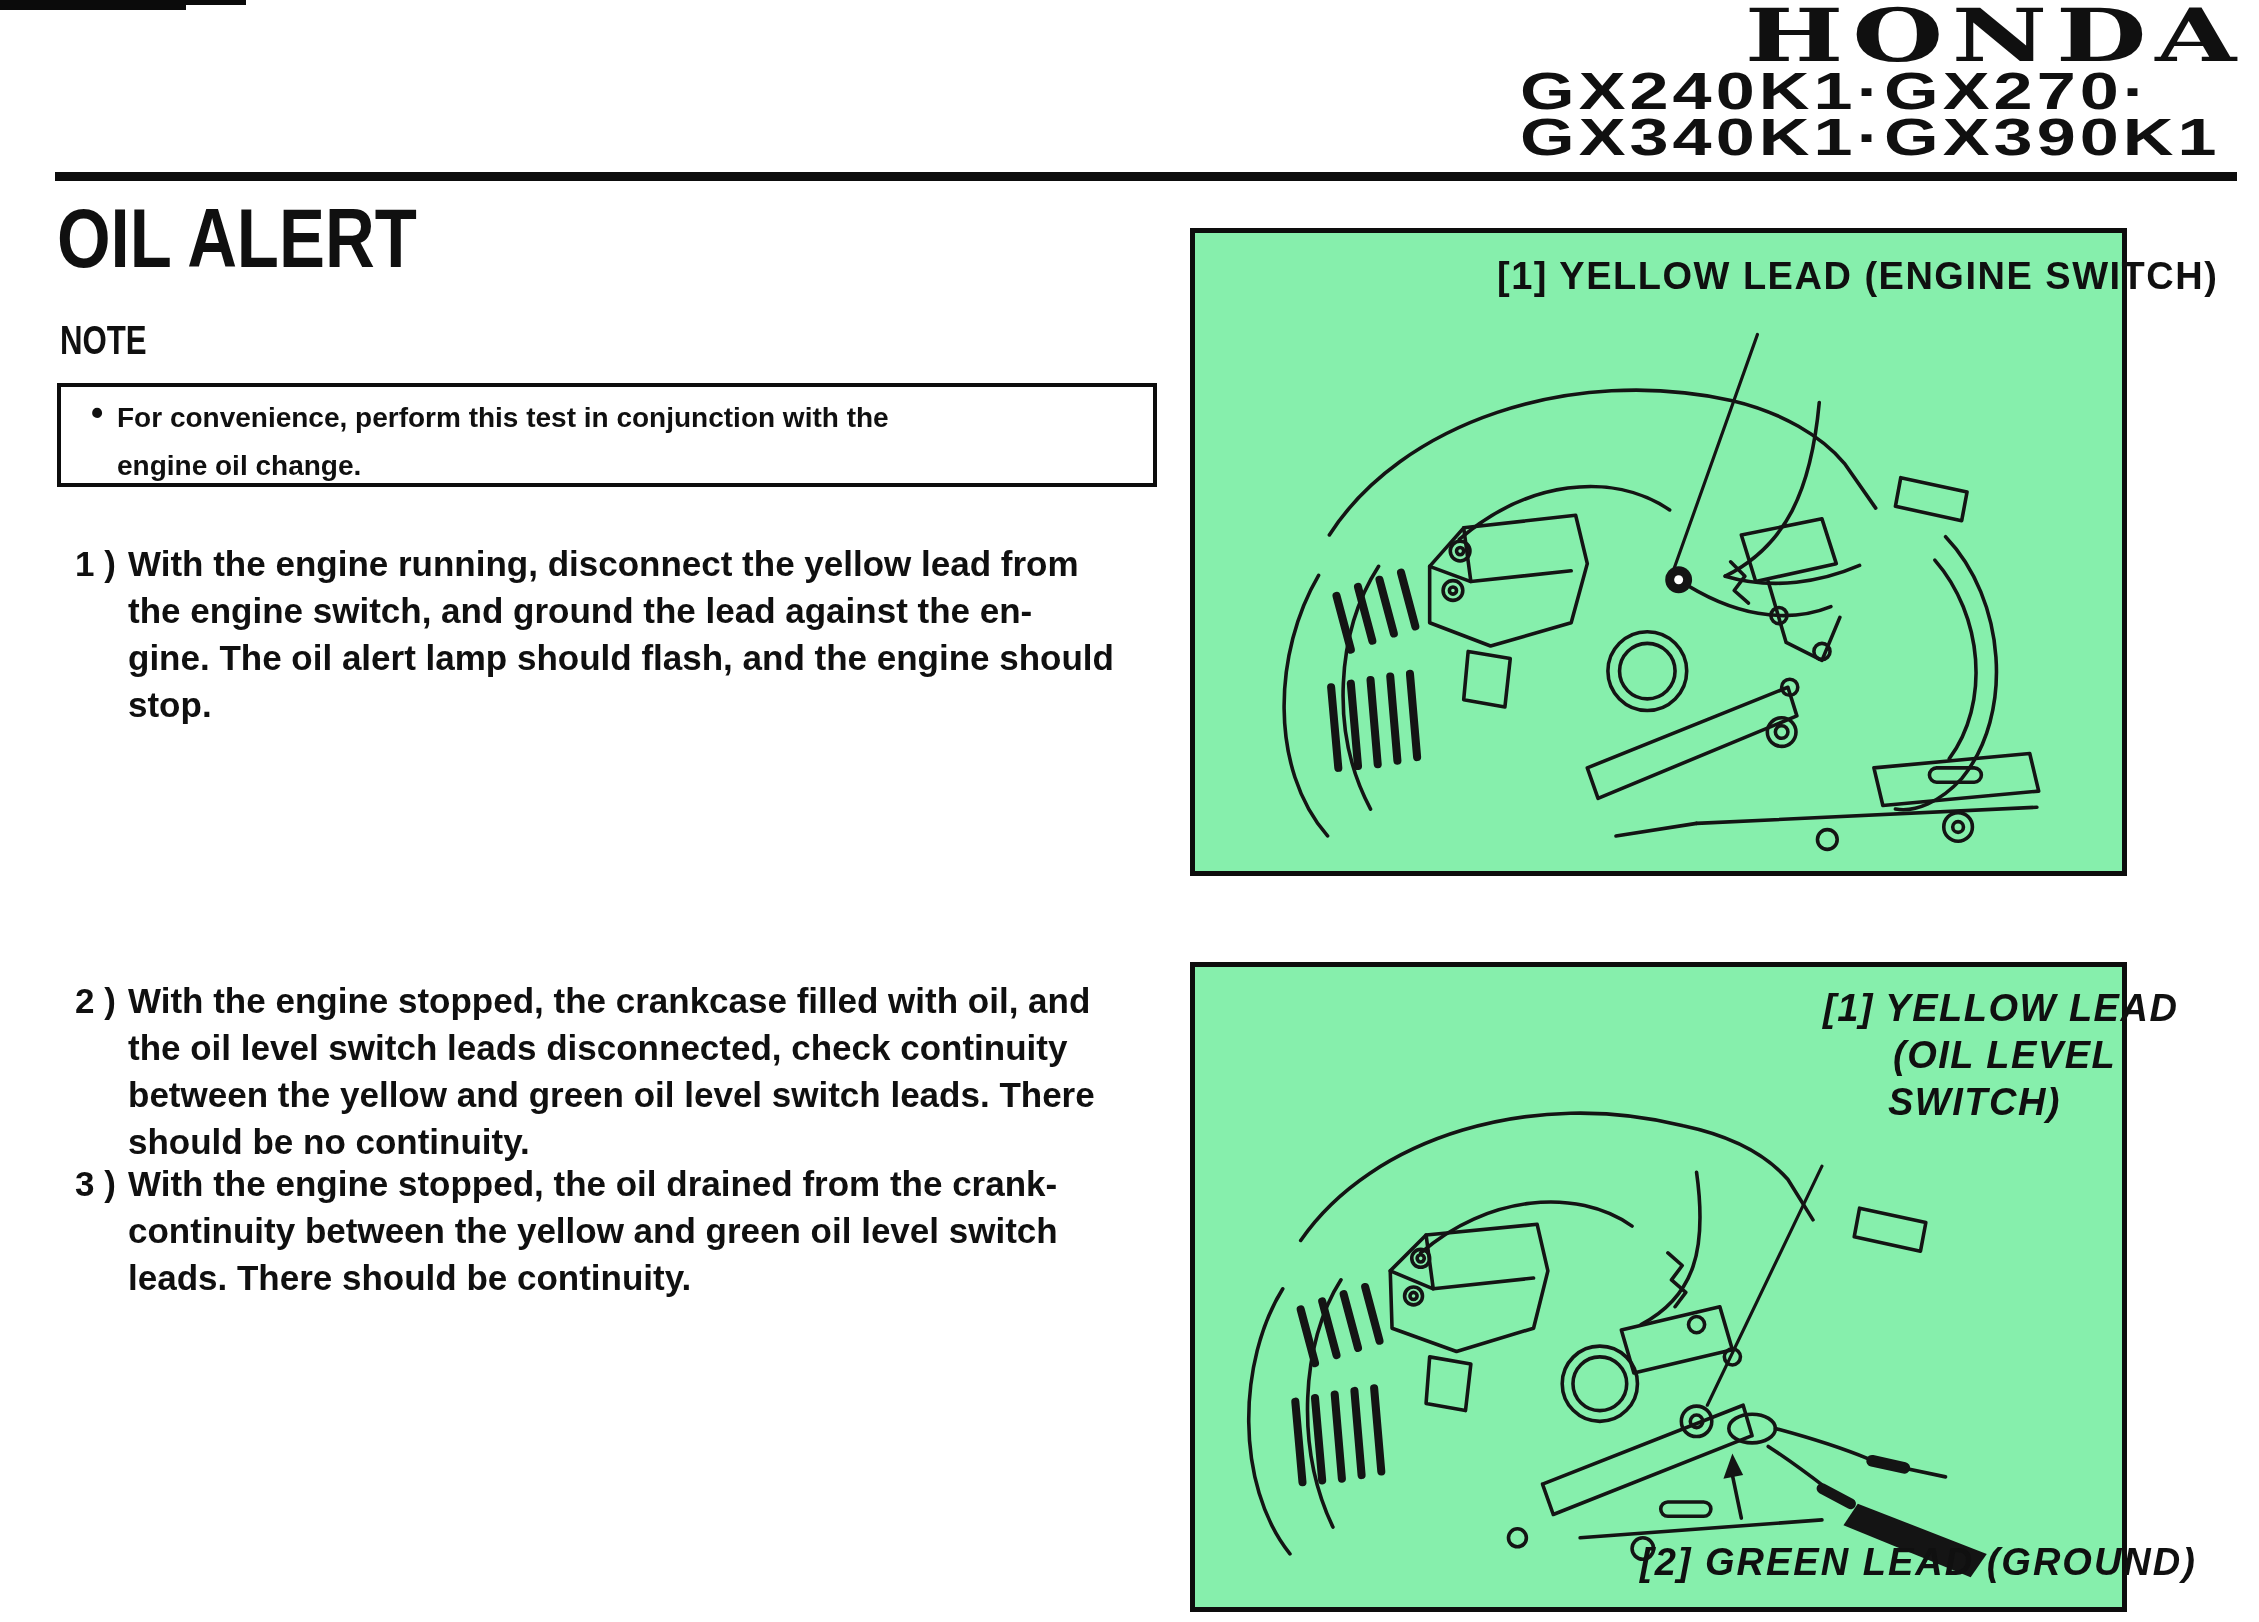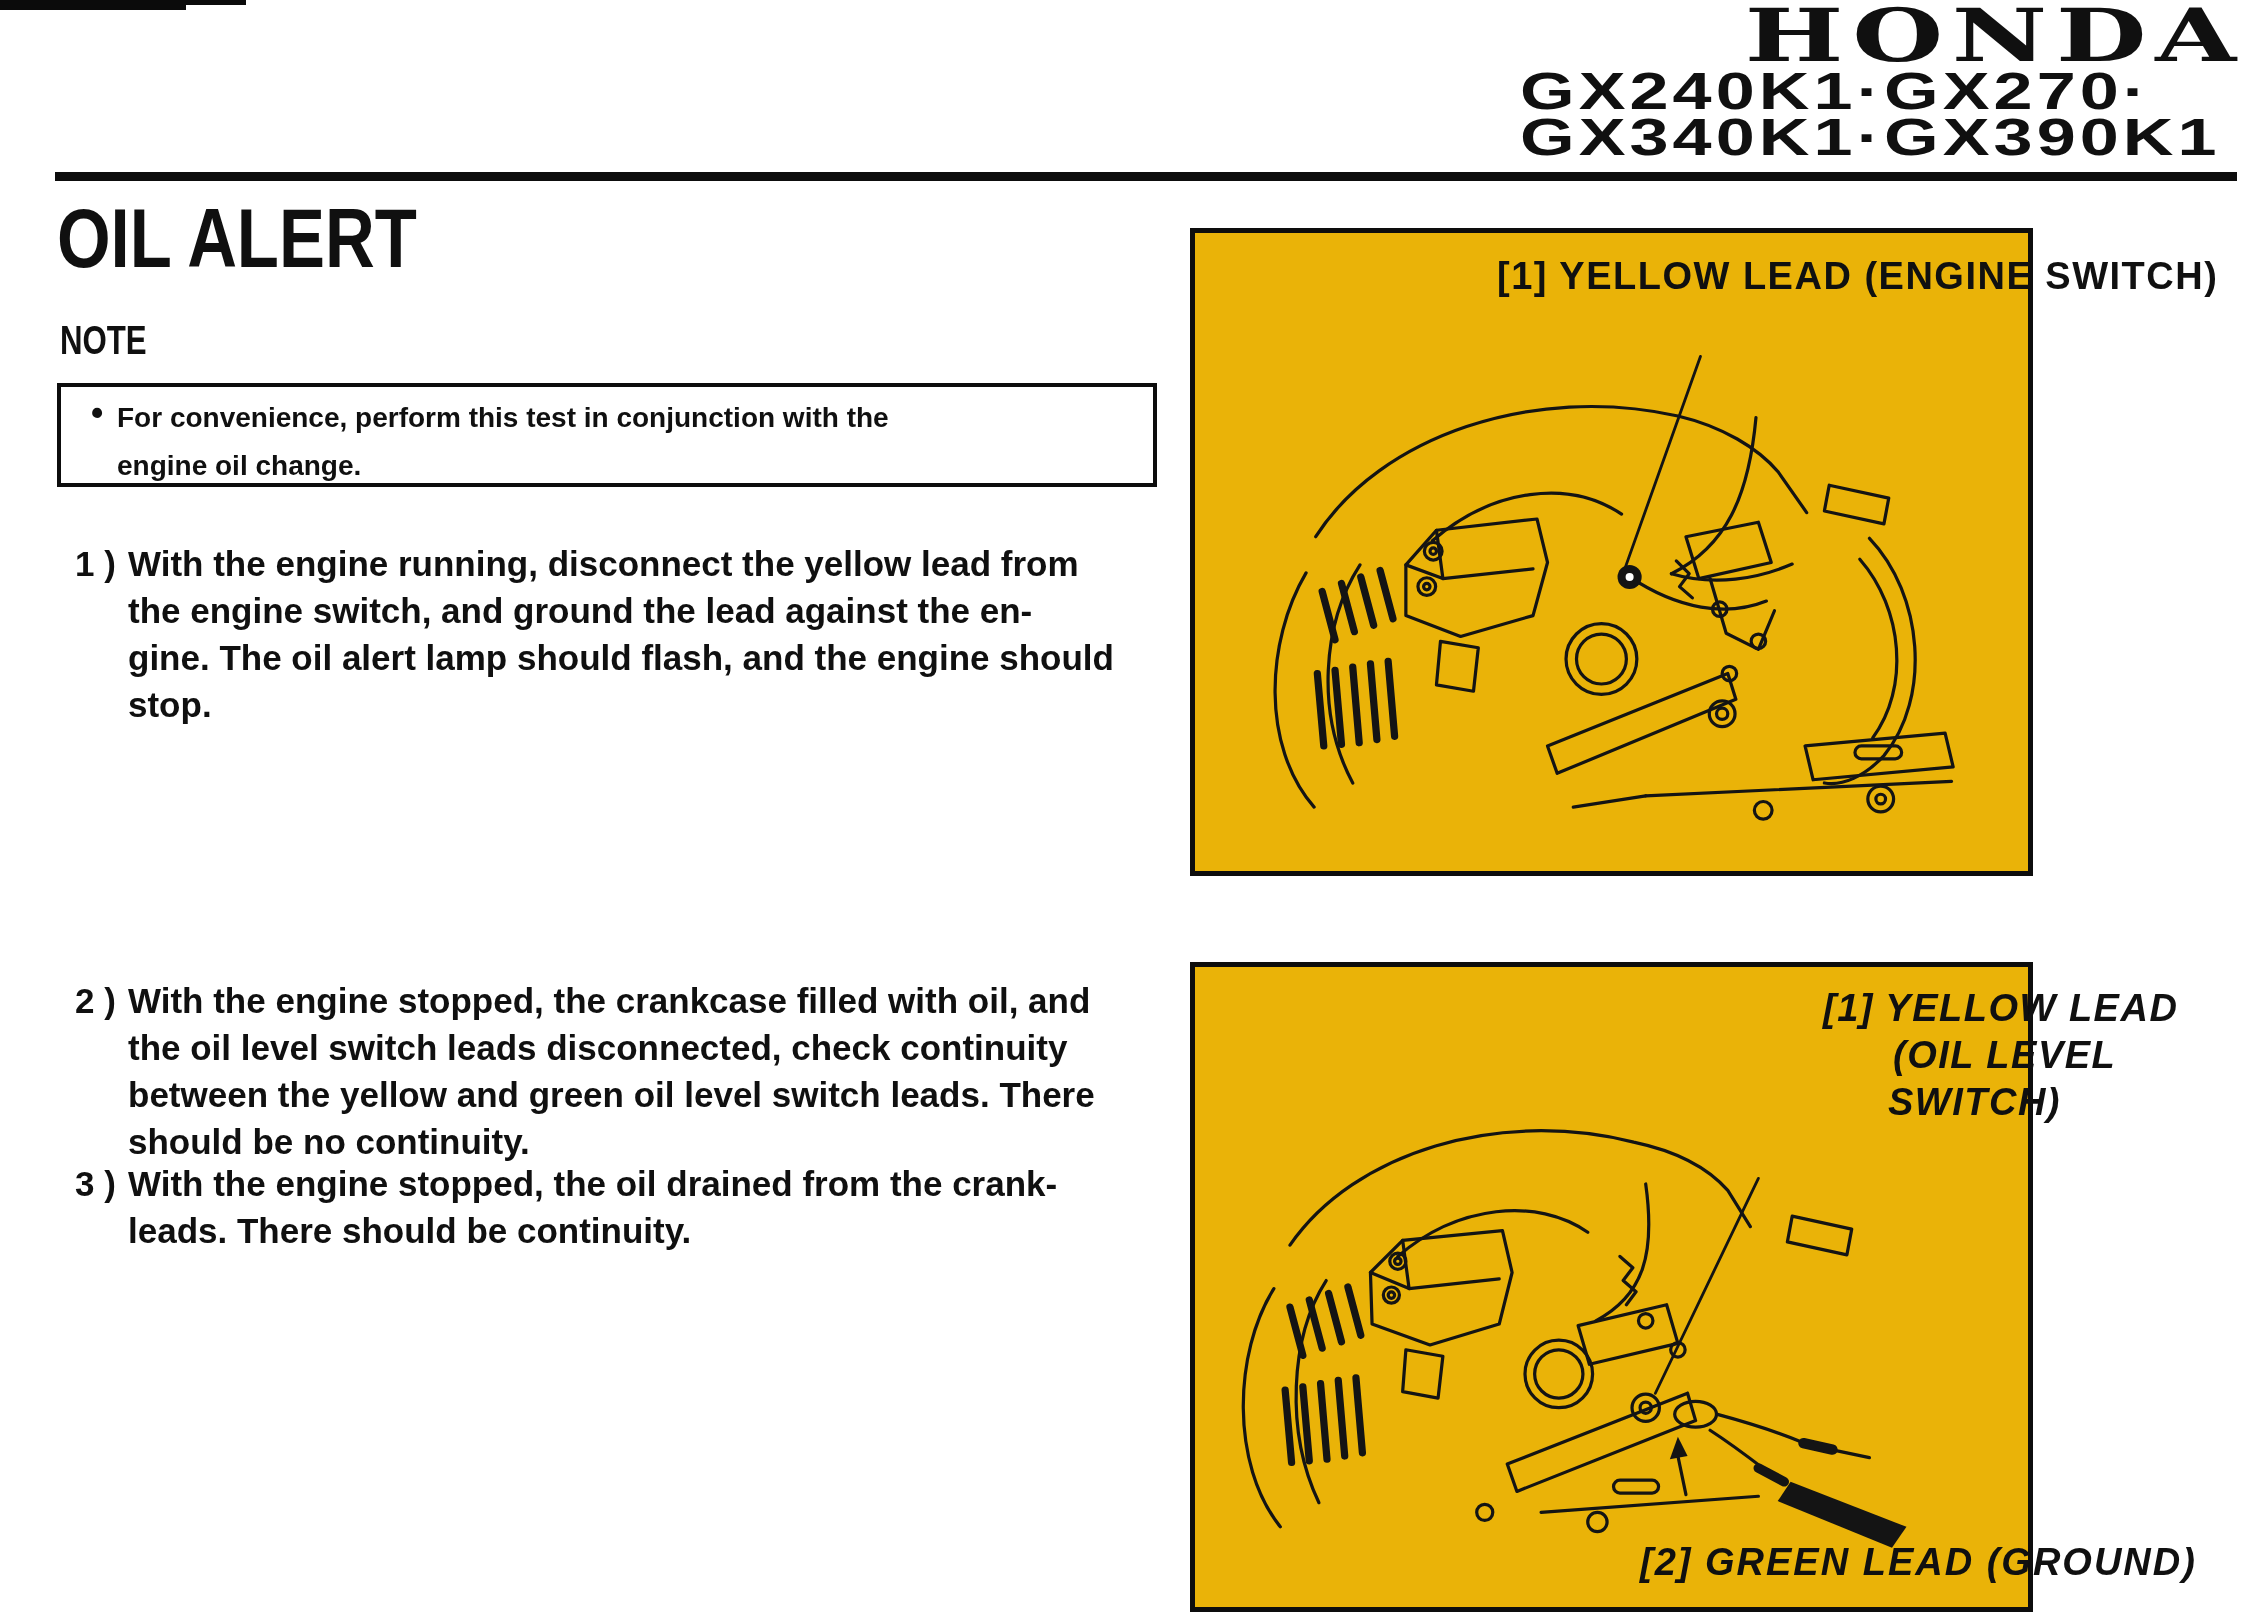--- a/index.html
+++ b/index.html
@@ -35,21 +35,21 @@
   }
   .note-box{position:absolute;left:57px;top:383px;width:1100px;height:104px;border:4px solid #0d0d0d;box-sizing:border-box;}
   .note-bullet{position:absolute;left:30px;top:6px;font-size:35px;font-weight:bold;}
   .note-lines{position:absolute;left:56px;top:7px;font-size:28px;font-weight:bold;line-height:48px;white-space:nowrap;}
 
   .step{position:absolute;left:75px;font-size:35px;font-weight:bold;line-height:47px;}
   .step-num{position:absolute;left:0;top:0;white-space:nowrap;}
   .step-lines{margin-left:53px;white-space:nowrap;}
 
   
-  .fig{position:absolute;left:1190px;width:843px;border:5px solid #0d0d0d;box-sizing:border-box;background:#eab308;}
+  .fig{position:absolute;left:1190px;width:937px;border:5px solid #0d0d0d;box-sizing:border-box;background:#86efac;}
   .fig-1{top:228px;height:648px;}
   .fig-2{top:962px;height:650px;}
   .fig svg{position:absolute;left:0;top:0;width:100%;height:100%;}
   .fig-label{position:absolute;font-size:38px;font-weight:bold;letter-spacing:1.5px;white-space:nowrap;}
   .f1-label{left:302px;top:22px;}
   .f2-l1{left:628px;top:20px;}
   .f2-l2{left:698px;top:67px;}
   .f2-l3{left:693px;top:114px;}
   .f2-ground{left:445px;top:574px;letter-spacing:2px;}
 </style>
@@ -98,20 +98,21 @@
       <div>the oil level switch leads disconnected, check continuity</div>
       <div>between the yellow and green oil level switch leads. There</div>
       <div>should be no continuity.</div>
     </div>
   </div>
 
   <div class="step" style="top:1160px;">
     <span class="step-num">3 )</span>
     <div class="step-lines">
       <div>With the engine stopped, the oil drained from the crank-</div>
+      <div>continuity between the yellow and green oil level switch</div>
       <div>leads. There should be continuity.</div>
     </div>
   </div>
 
   <figure class="fig fig-1" style="margin:0;">
     <svg viewBox="0 0 1035 638" fill="none" stroke="#141414" stroke-width="4" stroke-linecap="round" stroke-linejoin="round">
 
       <path d="M150,300 C230,175 420,110 600,150 C655,163 700,190 725,220 L760,270"></path>
       <path d="M295,305 C370,240 465,228 530,272"></path>
 

